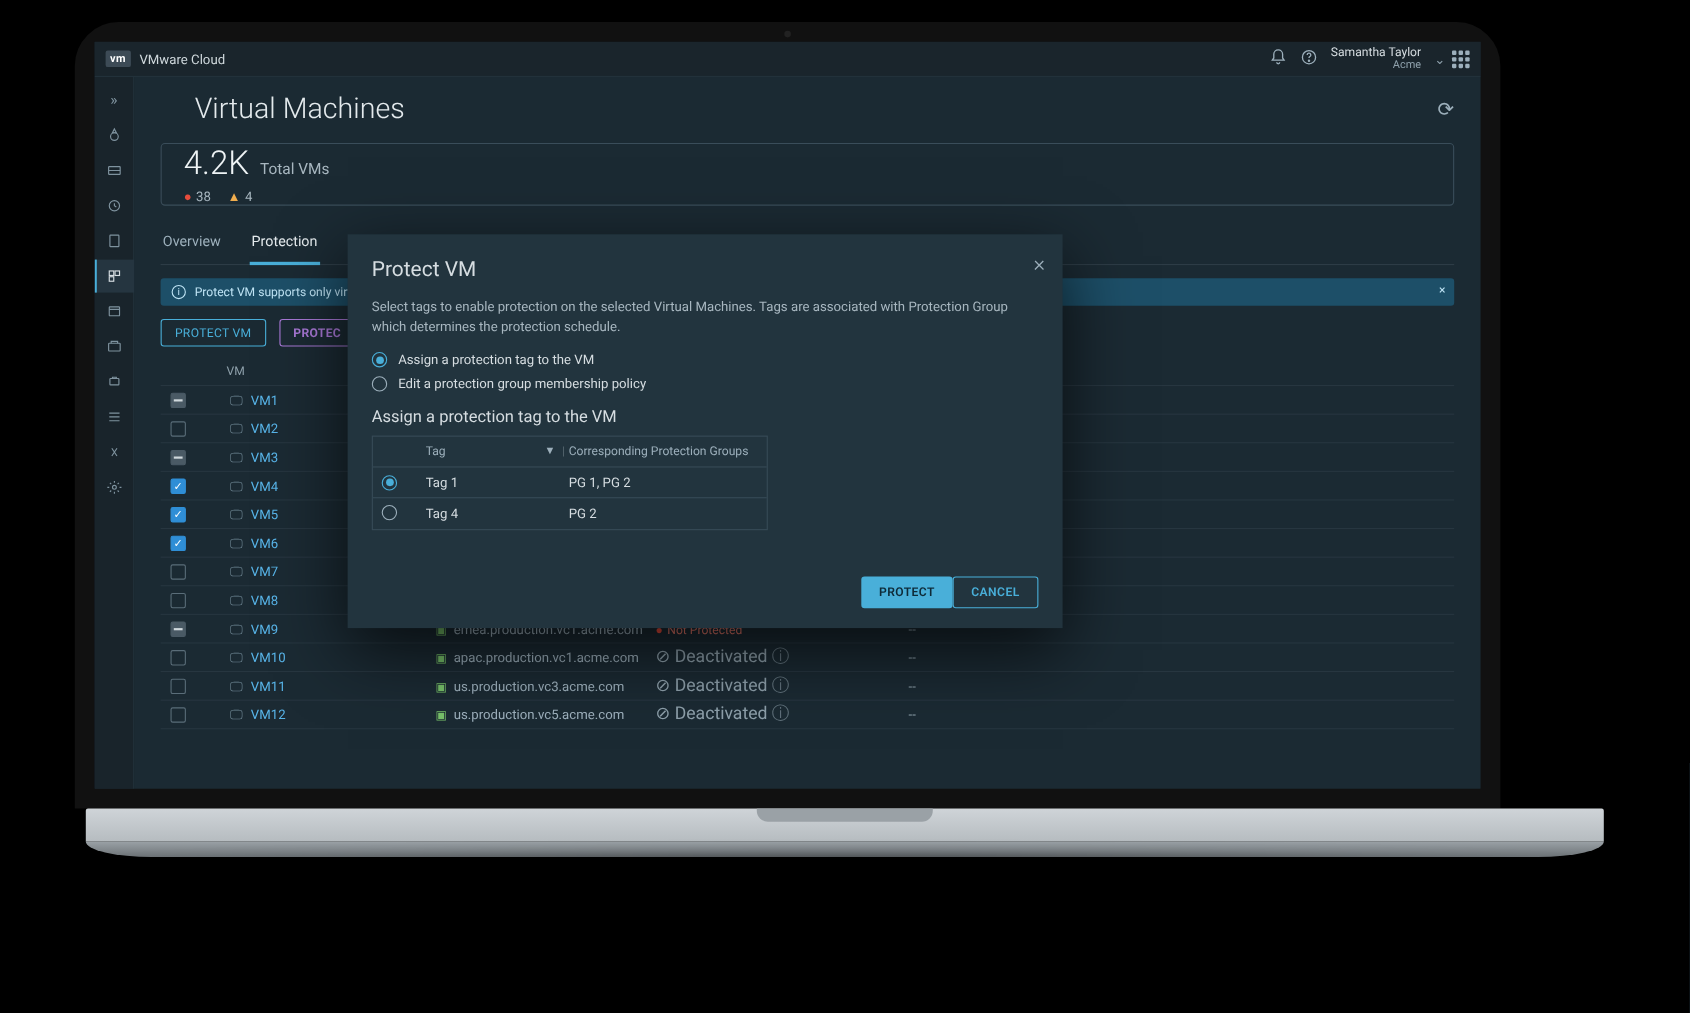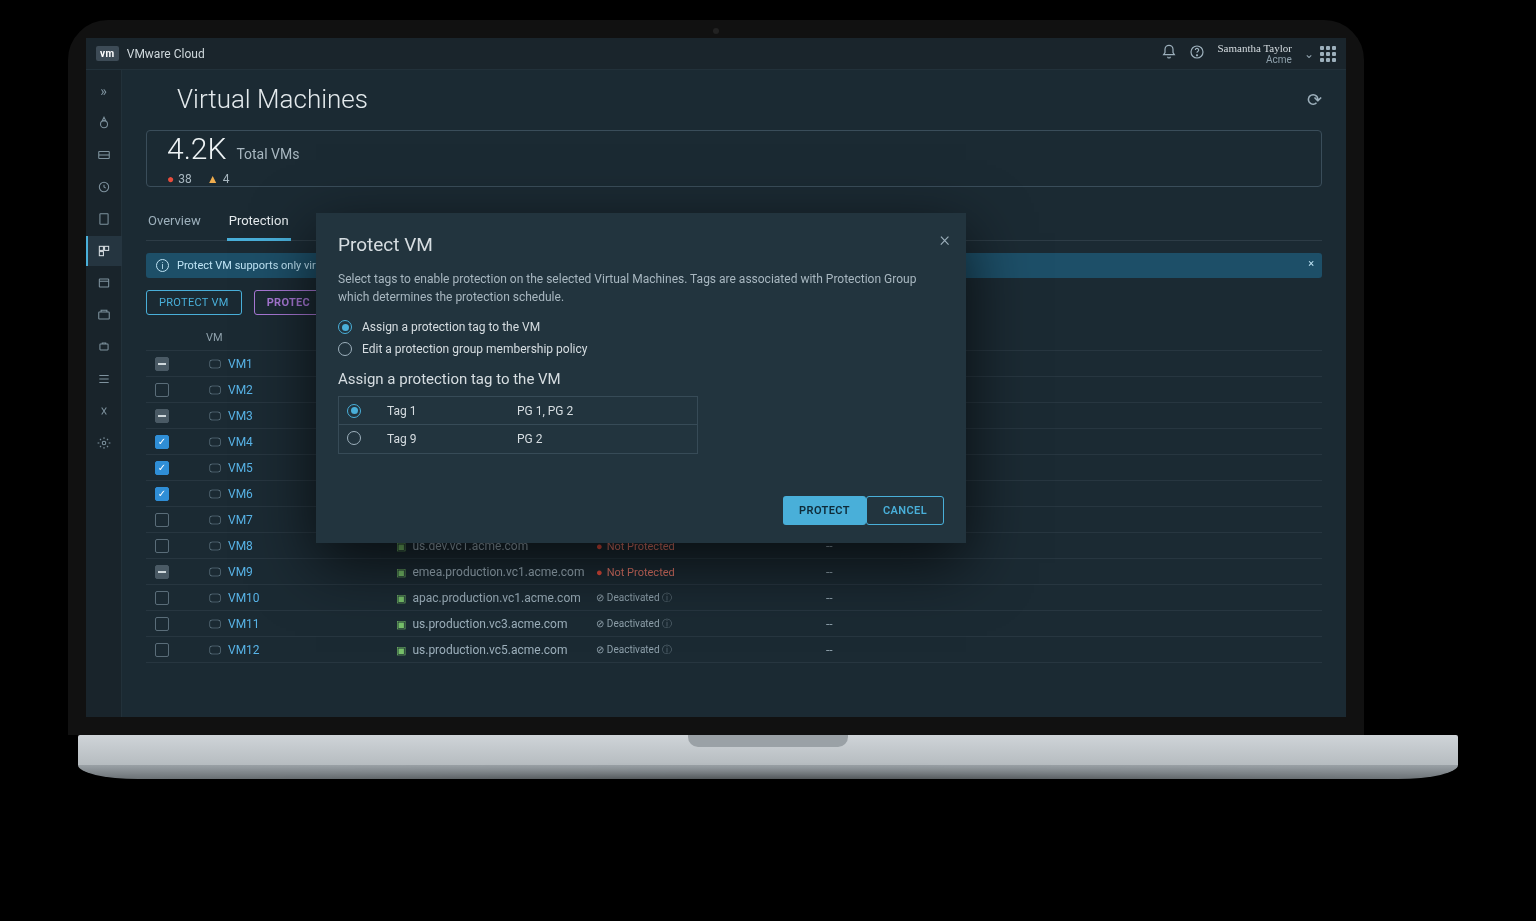--- a/index.html
+++ b/index.html
@@ -14,21 +14,21 @@
   .base-top::after { content: ""; position: absolute; left: 50%; transform: translateX(-50%); top: 0; width: 160px; height: 12px; background: #9aa1a6; border-radius: 0 0 10px 10px; }
   .base-bottom { width: 1380px; height: 14px; background: linear-gradient(#9aa1a6, #6d7377); margin: 0 auto; border-radius: 0 0 60px 60px / 0 0 14px 14px; }
   .shadow { width: 1400px; height: 30px; background: radial-gradient(ellipse at center, rgba(0,0,0,.6), transparent 70%); margin: -6px auto 0; filter: blur(6px); }
 
   
   .topbar { height: 32px; background: #1a252c; display: flex; align-items: center; padding: 0 10px; color: #cfd8dc; font-size: 12px; border-bottom: 1px solid #22313a; }
   .brand-badge { background: #3d4b56; color: #fff; font-weight: bold; font-size: 10px; padding: 2px 4px; border-radius: 2px; margin-right: 8px; letter-spacing: .5px; }
   .topbar .spacer { flex: 1; }
   .top-icon { width: 28px; text-align: center; color: #9db0bc; cursor: pointer; }
   .user-block { display: flex; flex-direction: column; align-items: flex-end; line-height: 1.1; padding: 0 6px; }
-  .user-block .u1 { font-size: 11px; color: #d6dde1; font-family: Liberation Serif, serif; }
+  .user-block .u1 { font-size: 11px; color: #d6dde1; }
   .user-block .u2 { font-size: 10px; color: #8ea0ab; }
   .chev { color: #8ea0ab; cursor: pointer; padding: 0 6px; }
   .grid-dots { width: 16px; height: 16px; display: grid; grid-template-columns: repeat(3,4px); grid-template-rows: repeat(3,4px); gap: 2px; cursor: pointer; }
   .grid-dots span { background: #9db0bc; border-radius: 1px; }
 
   
   .app { display: flex; height: calc(100% - 32px); }
   .sidebar { width: 36px; background: #19242b; border-right: 1px solid #22313a; display: flex; flex-direction: column; align-items: center; padding-top: 6px; gap: 2px; }
   .sb-item { width: 36px; height: 30px; display: flex; align-items: center; justify-content: center; color: #7e929e; cursor: pointer; font-size: 14px; }
   .sb-item.active { background: #253540; color: #d6dde1; border-left: 2px solid #49afd9; padding-right: 2px; }
@@ -65,21 +65,21 @@
   .checkbox.checked { background: #2f8ed6; border-color: #2f8ed6; }
   .checkbox.checked::after { content: "✓"; color: #fff; font-size: 10px; }
   .checkbox.ind { background: #4a5a65; border-color: #4a5a65; }
   .checkbox.ind::after { content: ""; display:block; width:8px; height:2px; background:#cfd8dc; }
   .vm-ic { color: #6f8794; font-size: 12px; width:18px; display:inline-block; text-align:center; margin-right:4px;}
   .vm-name { color: #58b4e8; cursor: pointer; }
   .vc-ic { color:#77c06a; margin-right:6px; font-size:11px;}
   .vc-txt { color: #9db0bc; }
   .np { color: #e6786a; font-size: 11px; }
   .np-dot { color: #e74c3c; margin-right: 4px; }
-  .deact { color: #8ea0ab; font-size: 10px; }
+  .deact { color: #8ea0ab; font-size: 16px; }
   .dash { color: #8ea0ab; }
 
   
   .modal { position: absolute; left: 230px; top: 175px; width: 650px; background: #22343e; box-shadow: 0 20px 60px rgba(0,0,0,.7); padding: 20px 22px 18px; color: #d6dde1; }
   .modal .close { position: absolute; right: 16px; top: 14px; font-size: 20px; color: #9db0bc; cursor: pointer; font-weight: 300; }
   .m-title { font-size: 19px; font-weight: 400; margin-bottom: 14px; }
   .m-desc { font-size: 12px; color: #a8b7c0; line-height: 1.5; margin-bottom: 14px; }
   .radio-row { display: flex; align-items: center; font-size: 12px; margin: 8px 0; cursor: pointer; }
   .radio { width: 14px; height: 14px; border: 1.5px solid #9db0bc; border-radius: 50%; margin-right: 10px; display: inline-flex; align-items: center; justify-content: center; }
   .radio.sel { border-color: #49afd9; }
@@ -381,29 +381,36 @@
         <div class="radio-row">
           <span class="radio sel"></span>
           <span>Assign a protection tag to the VM</span>
         </div>
         <div class="radio-row">
           <span class="radio"></span>
           <span>Edit a protection group membership policy</span>
         </div>
         <div class="m-sub">Assign a protection tag to the VM</div>
         <div class="tag-table">
+          <div class="tt-head">
+            <span></span>
+            <span>Tag</span>
+            <span>Corresponding Protection Groups</span>
+            <span class="flt">▼</span>
+            <span class="sep">|</span>
+          </div>
           <div id="tag-rows">
               <div class="tt-row">
                 <span><span class="radio sel"></span></span>
                 <span>Tag 1</span>
                 <span>PG 1, PG 2</span>
               </div>
               <div class="tt-row">
                 <span><span class="radio "></span></span>
-                <span>Tag 9</span>
+                <span>Tag 4</span>
                 <span>PG 2</span>
               </div>
             </div>
         </div>
         <div class="m-actions">
           <button class="btn-primary">PROTECT</button>
           <button class="btn-secondary">CANCEL</button>
         </div>
       </div>
 

